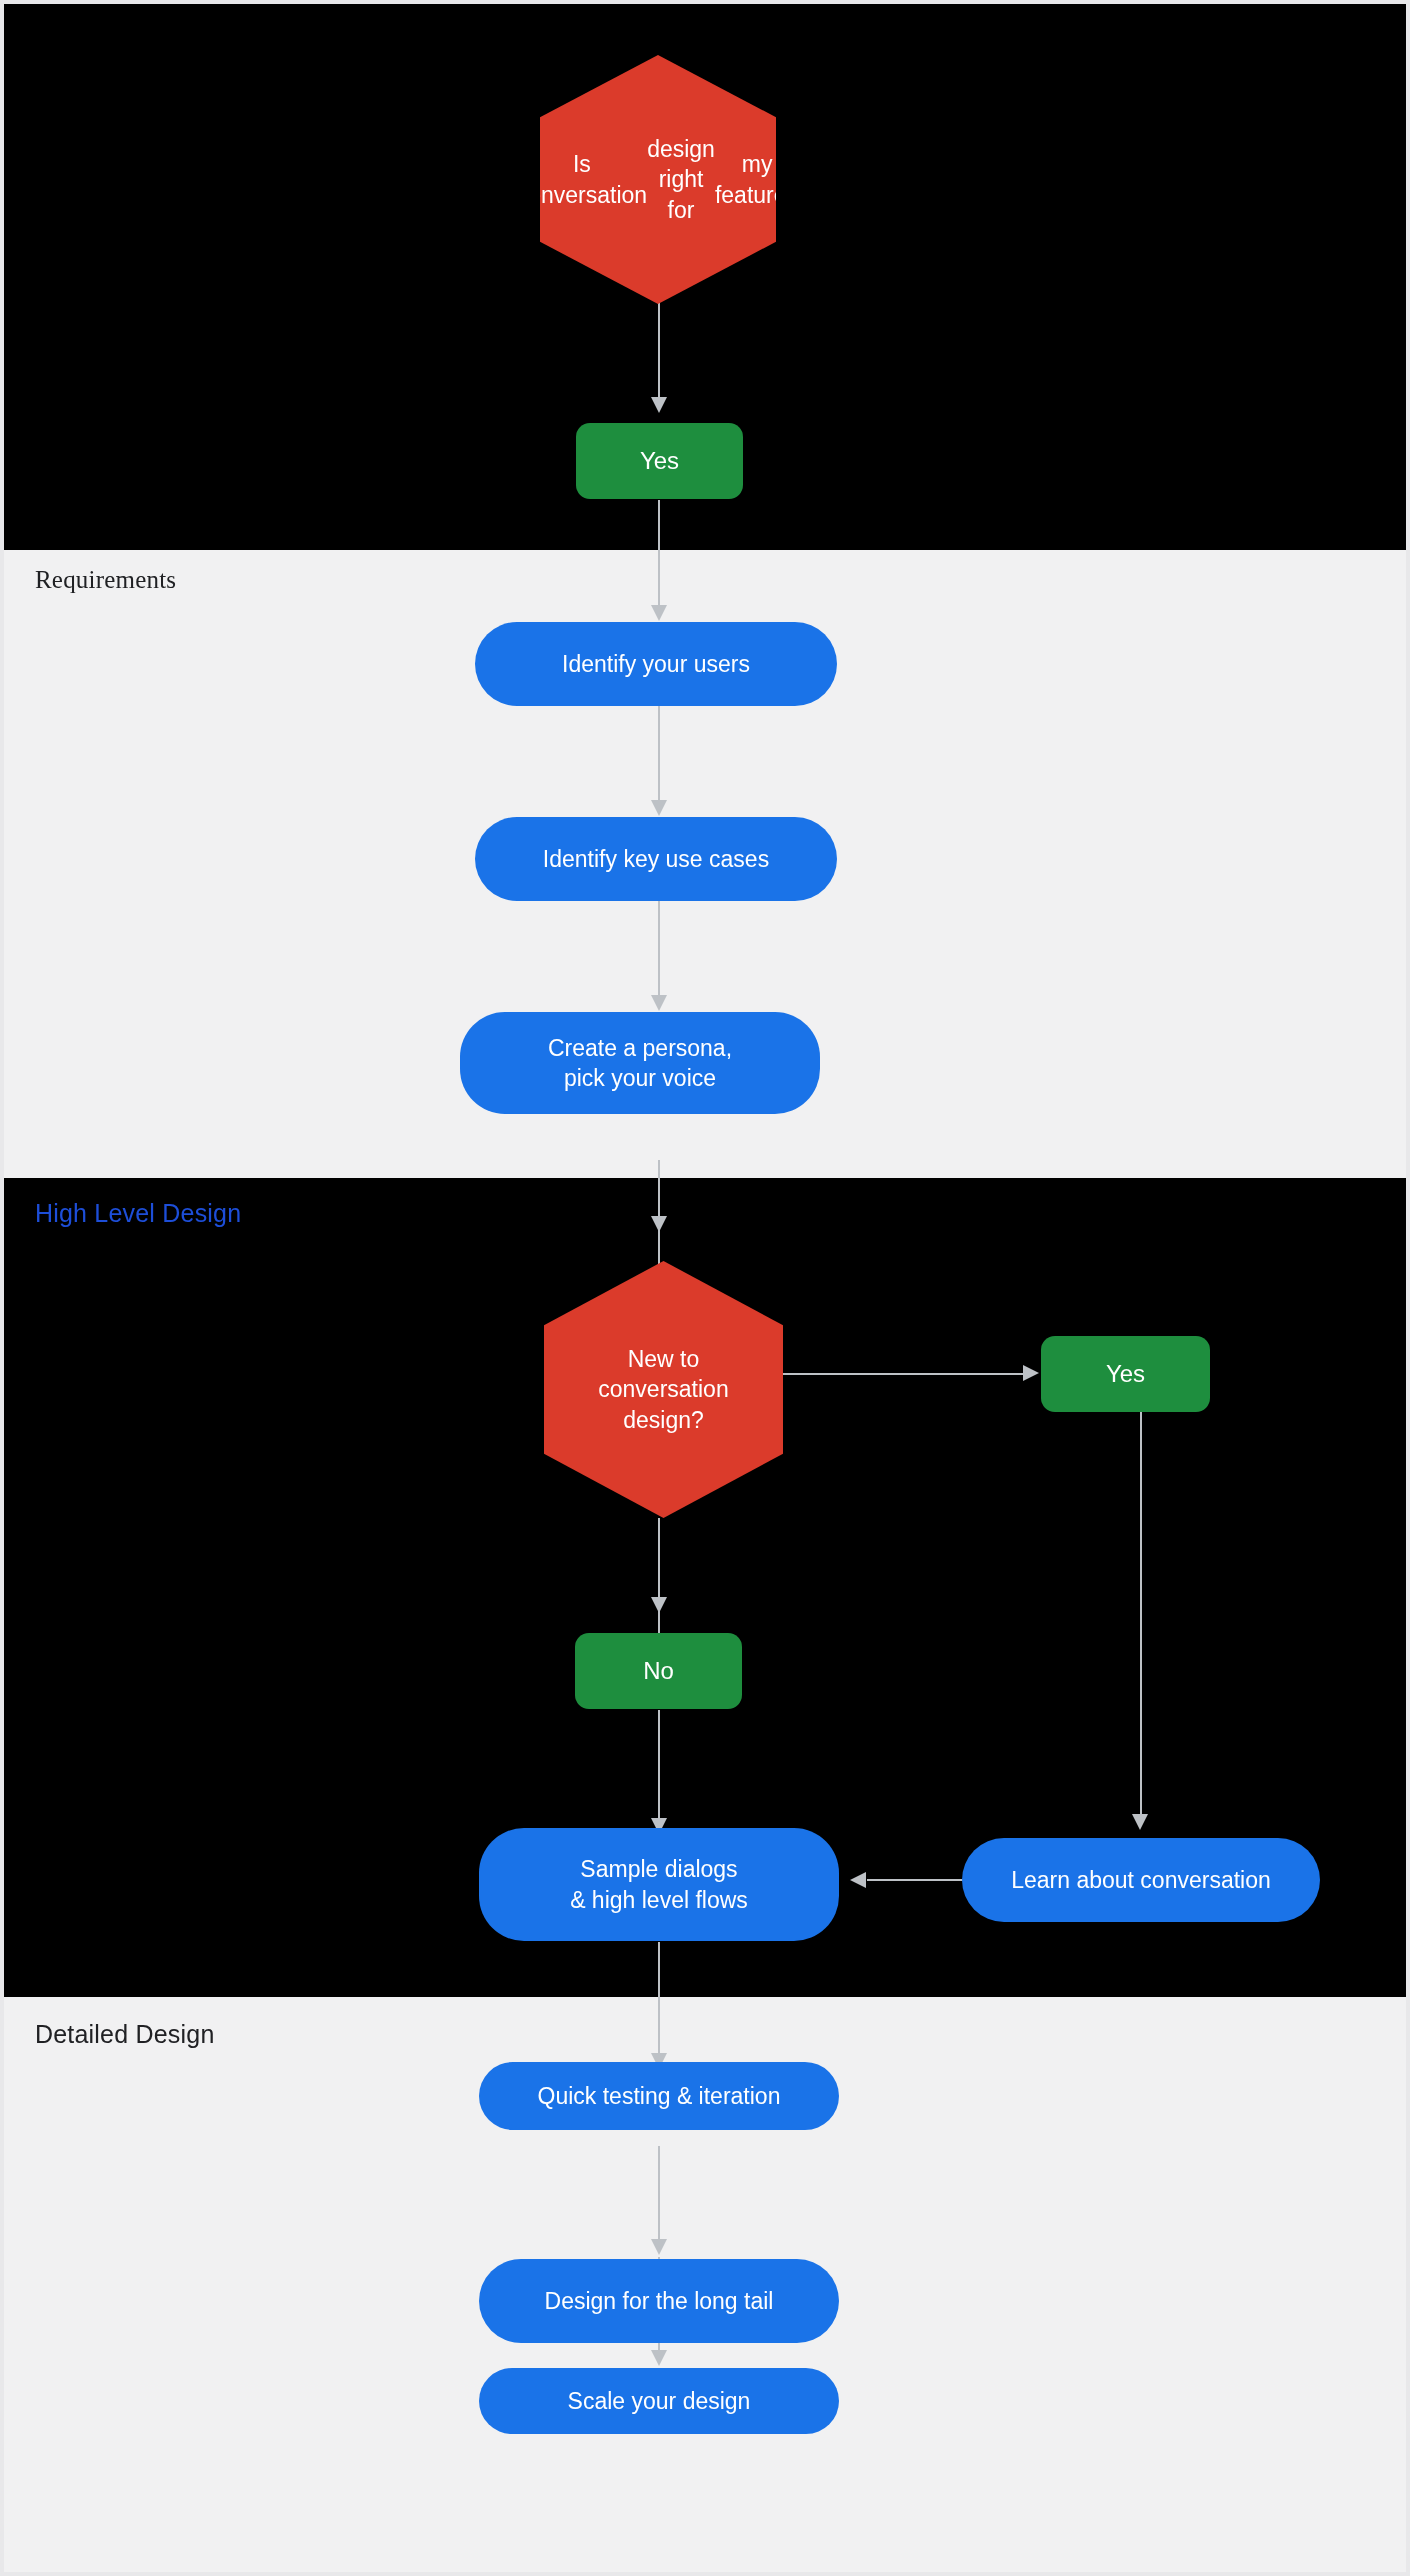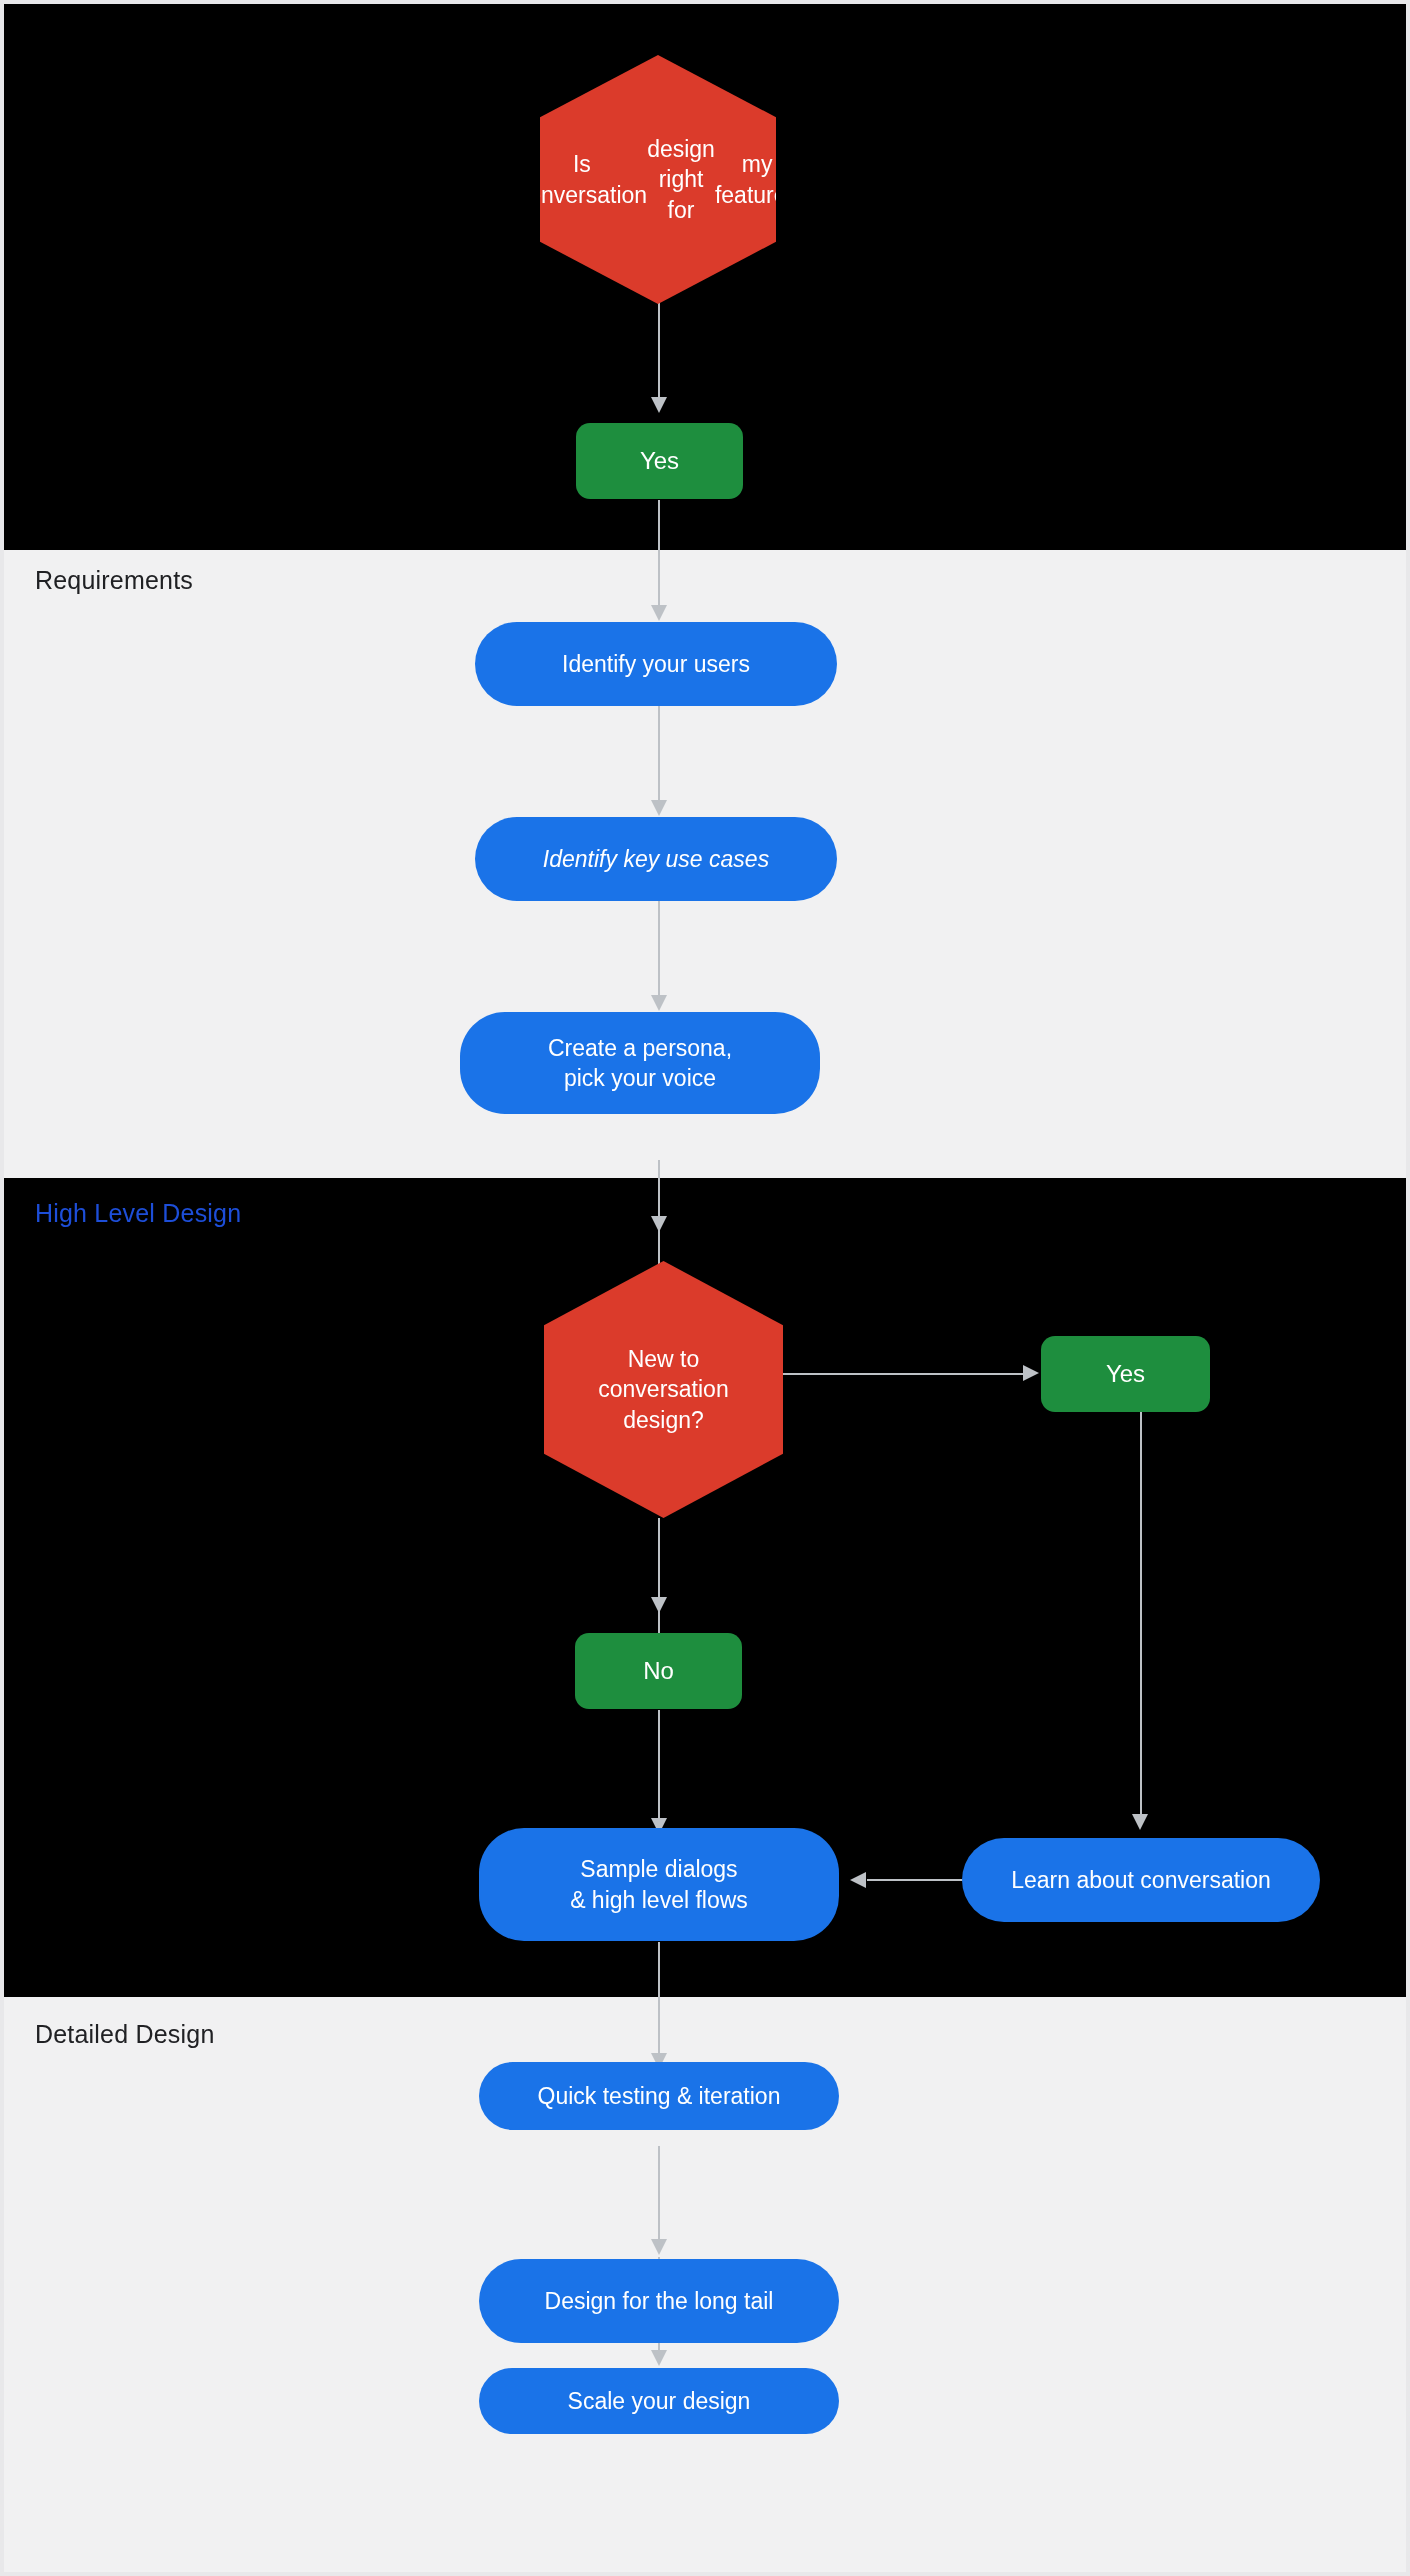--- a/index.html
+++ b/index.html
@@ -111,21 +111,21 @@
 </head>
 <body>
 
 <div id="page">
 
   <div class="band dark" style="top:0px;    height:546px;"></div>
   <div class="band light" style="top:546px;  height:628px;"></div>
   <div class="band dark" style="top:1174px; height:819px;"></div>
   <div class="band light" style="top:1993px; height:583px;"></div>
 
-  <div class="band-label on-light" style="left:31px; top:562px;">Requirements</div>
+  <div class="band-label on-light" style="left:31px; top:562px;font-family:Liberation Serif, serif;">Requirements</div>
 
   <div class="band-label on-dark" style="left:31px; top:1195px;">High Level Design</div>
 
   <div class="band-label on-light" style="left:31px; top:2016px;">Detailed Design</div>
 
   <div class="conn v" style="left:654px; top:299px; height:102px;"></div>
   <div class="arrow-down" style="left:647px; top:393px;"></div>
 
   <div class="conn v" style="left:654px; top:496px; height:113px;"></div>
   <div class="arrow-down" style="left:647px; top:601px;"></div>
@@ -170,21 +170,21 @@
   </div>
 
   <div class="node rect" style="left:572px; top:419px; width:167px; height:76px;">
     <span>Yes</span>
   </div>
 
   <div class="node pill" style="left:471px; top:618px; width:362px; height:84px;">
     <span>Identify your users</span>
   </div>
 
-  <div class="node pill" style="left:471px; top:813px; width:362px; height:84px;font-style:italic;">
+  <div class="node pill" style="left:471px; top:813px; width:362px; height:84px;">
     <span>Identify key use cases</span>
   </div>
 
   <div class="node pill" style="left:456px; top:1008px; width:360px; height:102px; flex-direction:column;">
     <span class="nl">Create a persona,</span>
     <span class="nl">pick your voice</span>
   </div>
 
   <div class="node hex" style="left:540px; top:1257px; width:239px; height:257px; flex-direction:column;">
     <span class="nl">New to</span>

